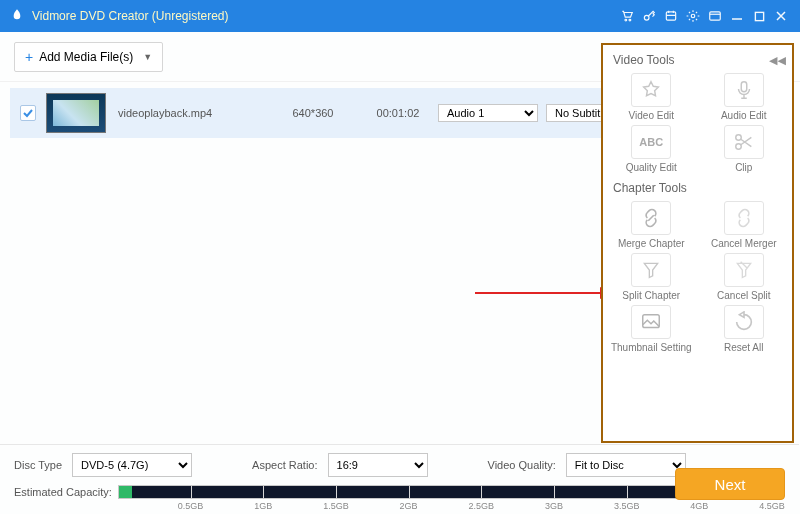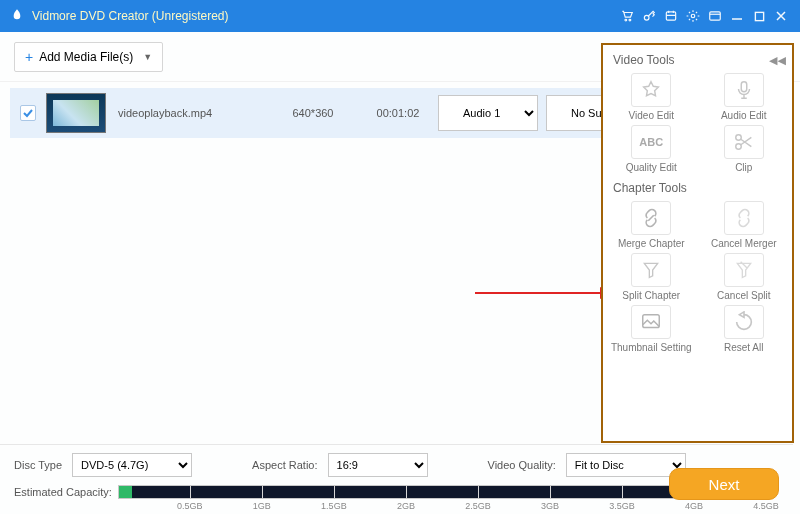--- a/index.html
+++ b/index.html
@@ -23,55 +23,55 @@
 .content { position: relative; height: 360px; }
 
 .row { position: relative; margin: 6px 10px 0 10px; height: 50px; background: #e6f0fb; display: flex; align-items: center; padding: 0 10px 0 4px; font-size: 11px; color: #555; }
 .row .chk { width: 16px; height: 16px; border: 1.5px solid #aac7e6; border-radius: 2px; display: flex; align-items: center; justify-content: center; margin: 0 10px 0 6px; background: #fff; }
 .row .chk svg { opacity: .9; }
 .thumb { width: 60px; height: 40px; background: linear-gradient(#0d3858,#1c4c77); position: relative; margin-right: 12px; border: 1px solid #777; }
 .thumb::after { content: ""; position: absolute; inset: 6px; background: linear-gradient(45deg,#7db8d9,#c8e3f1 40%,#a3cfa0); }
 .row .fname { width: 150px; }
 .row .res { width: 90px; text-align: center; }
 .row .dur { width: 80px; text-align: center; }
-.select { height: 36px; border: 1px solid #c8c8c8; background: #fff; font-size: 11px; padding: 0 20px; }
+.select { height: 18px; border: 1px solid #c8c8c8; background: #fff; font-size: 11px; padding: 0 4px; }
 .sel-audio { width: 100px; margin-right: 8px; }
 .sel-sub { width: 100px; }
 .row .rowctrl { position: absolute; right: 6px; top: 6px; display: flex; flex-direction: column; align-items: center; gap: 3px; }
 .row .rowctrl span { cursor: pointer; font-size: 11px; color: #888; line-height: 1; }
 .row .rowctrl .del { color: #d93838; font-weight: bold; }
 
 .sidepanel { position: absolute; right: 6px; top: -45px; width: 193px; height: 400px; border: 2px solid #a16207; background: #fff; padding: 6px 6px 20px 6px; }
 .sp-title { font-size: 12px; color: #666; margin: 2px 0 6px 4px; display: flex; align-items: center; justify-content: space-between; }
 .sp-collapse { font-size: 11px; cursor: pointer; opacity: .7; }
 .tool-grid { display: grid; grid-template-columns: 1fr 1fr; gap: 4px 8px; margin-bottom: 8px; }
 .tool { display: flex; flex-direction: column; align-items: center; font-size: 10px; color: #777; text-align: center; cursor: pointer; }
 .tool .ibox { width: 40px; height: 34px; border: 1px solid #e4e4e4; border-radius: 3px; display: flex; align-items: center; justify-content: center; margin-bottom: 3px; }
 .tool .ibox svg { opacity: .55; }
 
 .arrow { position: absolute; left: 475px; top: 197px; }
 .arrow line { stroke: #e02424; stroke-width: 2; }
 .arrow polygon { fill: #e02424; }
 
-.footer { position: absolute; left: 0; right: 7px; bottom: 0; height: 70px; border-top: 1px solid #e7e7e7; padding: 8px 14px 0 14px; }
+.footer { position: absolute; left: 0; right: 1px; bottom: 0; height: 70px; border-top: 1px solid #e7e7e7; padding: 8px 14px 0 14px; }
 .frow1 { display: flex; align-items: center; font-size: 11px; color: #555; gap: 6px; }
 .frow1 label { margin-right: 4px; }
 .frow1 .sel { height: 24px; border: 1px solid #c8c8c8; font-size: 11px; padding: 0 4px; background: #fff; }
 .sel-disc { width: 120px; }
 .sel-aspect { width: 100px; }
 .sel-vq { width: 120px; }
 .frow1 .gap { width: 48px; }
 .frow2 { display: flex; align-items: center; margin-top: 8px; font-size: 11px; color: #555; }
 .capbar { flex: 1; height: 14px; border: 1px solid #c8c8c8; margin: 0 12px 0 6px; position: relative; background: #0f172a; }
 .capbar .fill { position: absolute; left: 0; top: 0; bottom: 0; width: 2%; background: #2fb967; }
 .capbar .ticks { position: absolute; inset: 0; display: flex; }
 .capbar .ticks span { flex: 1; border-right: 1px solid #d7d7d7; position: relative; }
 .capbar .ticks span:last-child { border-right: none; }
 .capbar .ticks span i { position: absolute; top: 15px; left: 100%; transform: translateX(-50%); font-size: 9px; color: #888; font-style: normal; }
-.next-btn { position: absolute; right: 14px; bottom: 14px; width: 110px; height: 32px; background: #f5a623; color: #fff; border: 1px solid #e5961a; font-size: 15px; display: flex; align-items: center; justify-content: center; cursor: pointer; border-radius: 10px; }
+.next-btn { position: absolute; right: 14px; bottom: 14px; width: 110px; height: 32px; background: #f5a623; color: #fff; border: 1px solid #e5961a; font-size: 15px; display: flex; align-items: center; justify-content: center; cursor: pointer; border-radius: 4px; }
 </style>
 </head>
 <body>
 
 <div class="titlebar">
   <span class="logo">
     <svg width="16" height="16" viewBox="0 0 24 24">
         <path fill="#fff" d="M12 2c3 4 5 6 5 10a5 5 0 11-10 0c0-4 2-6 5-10z"></path>
       </svg>
   </span>

